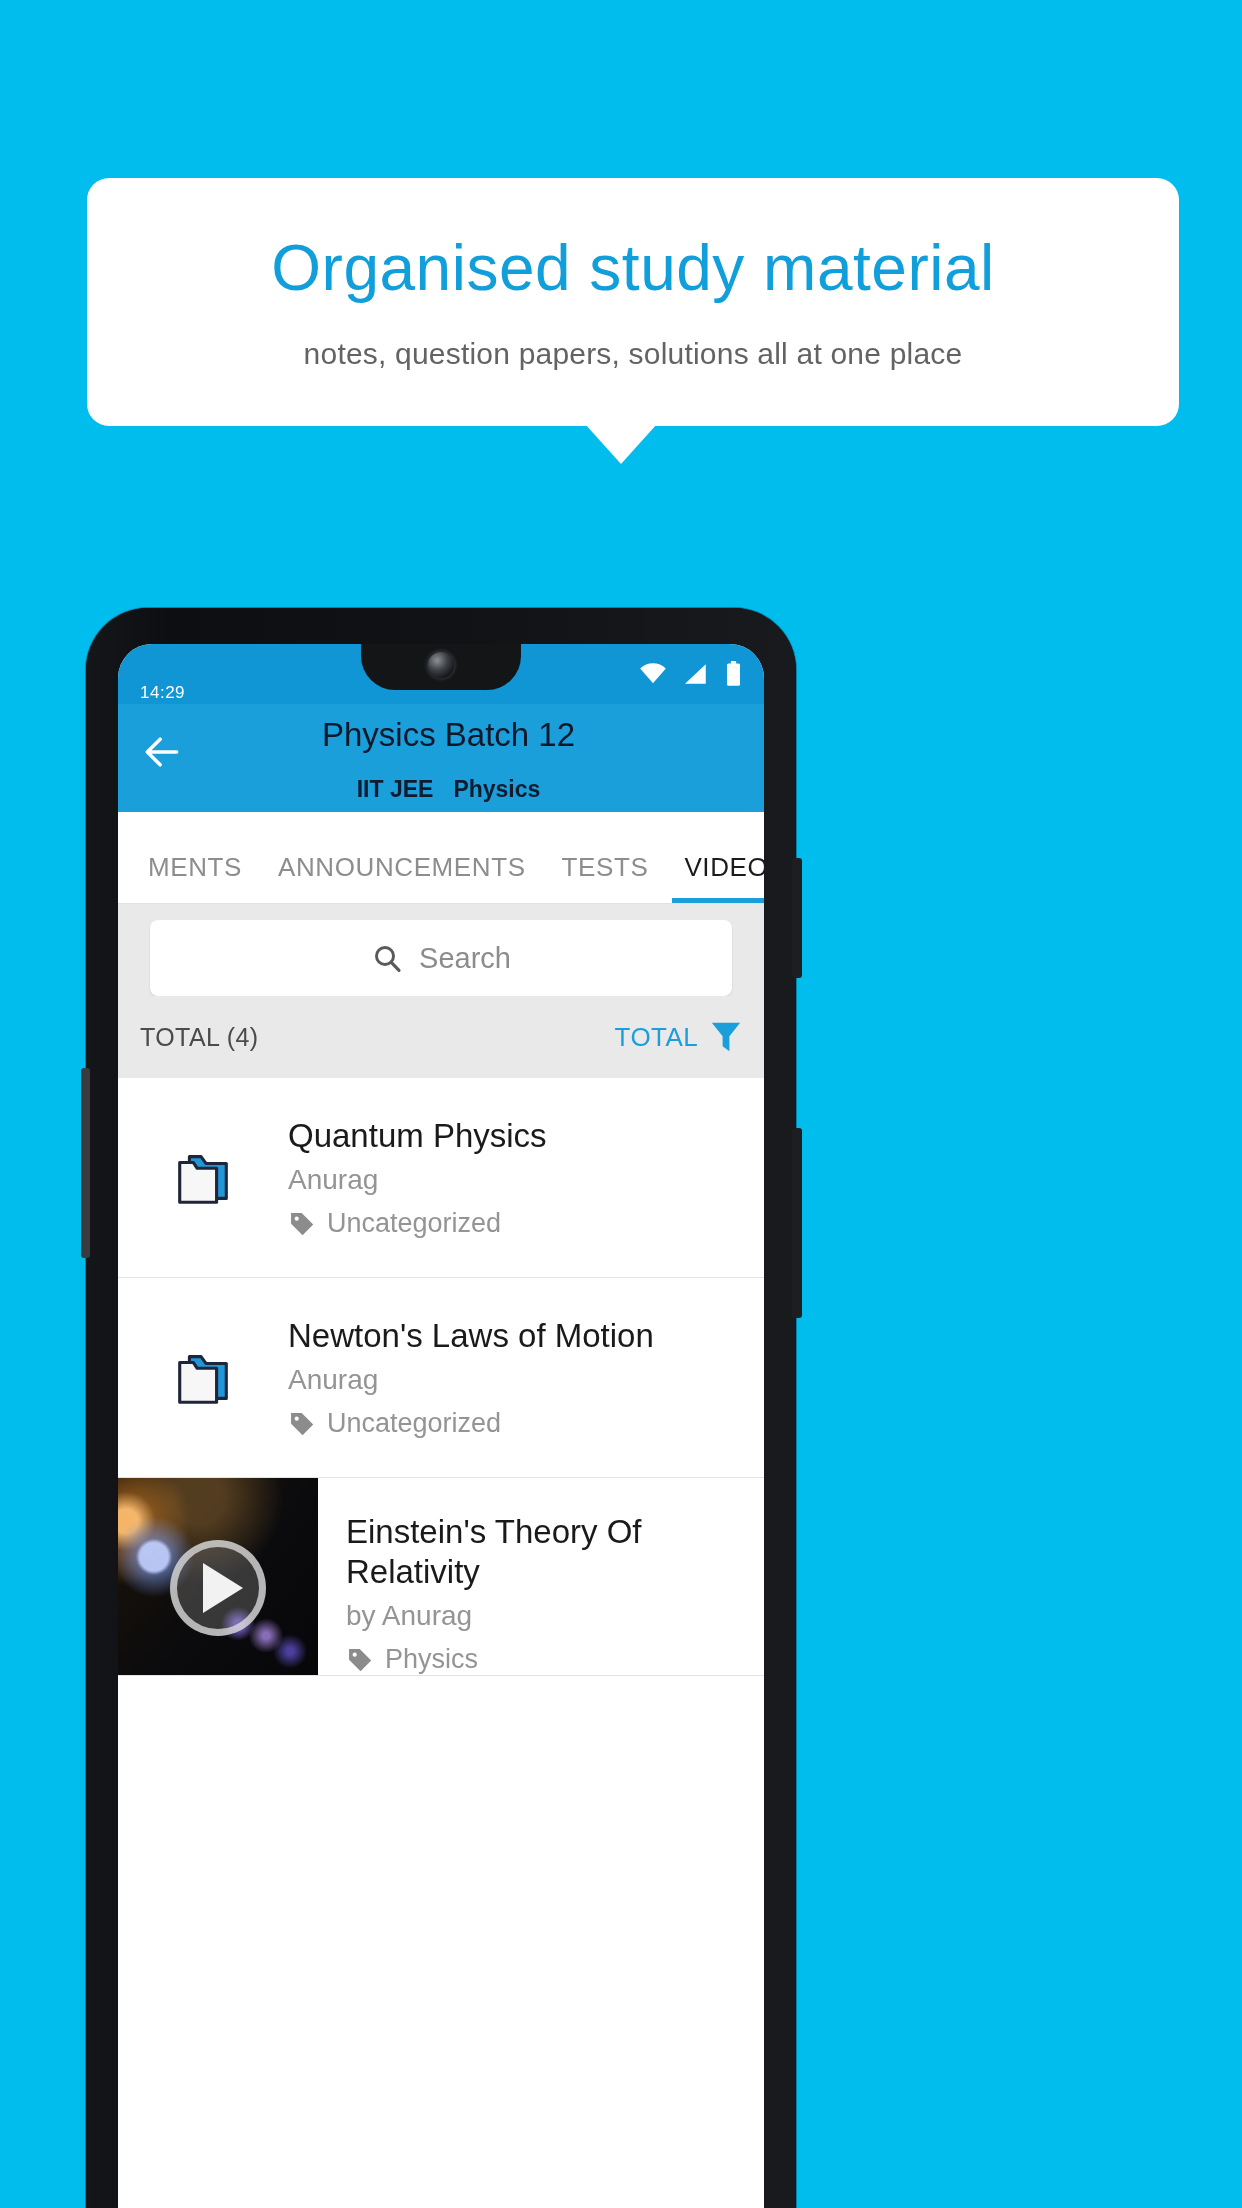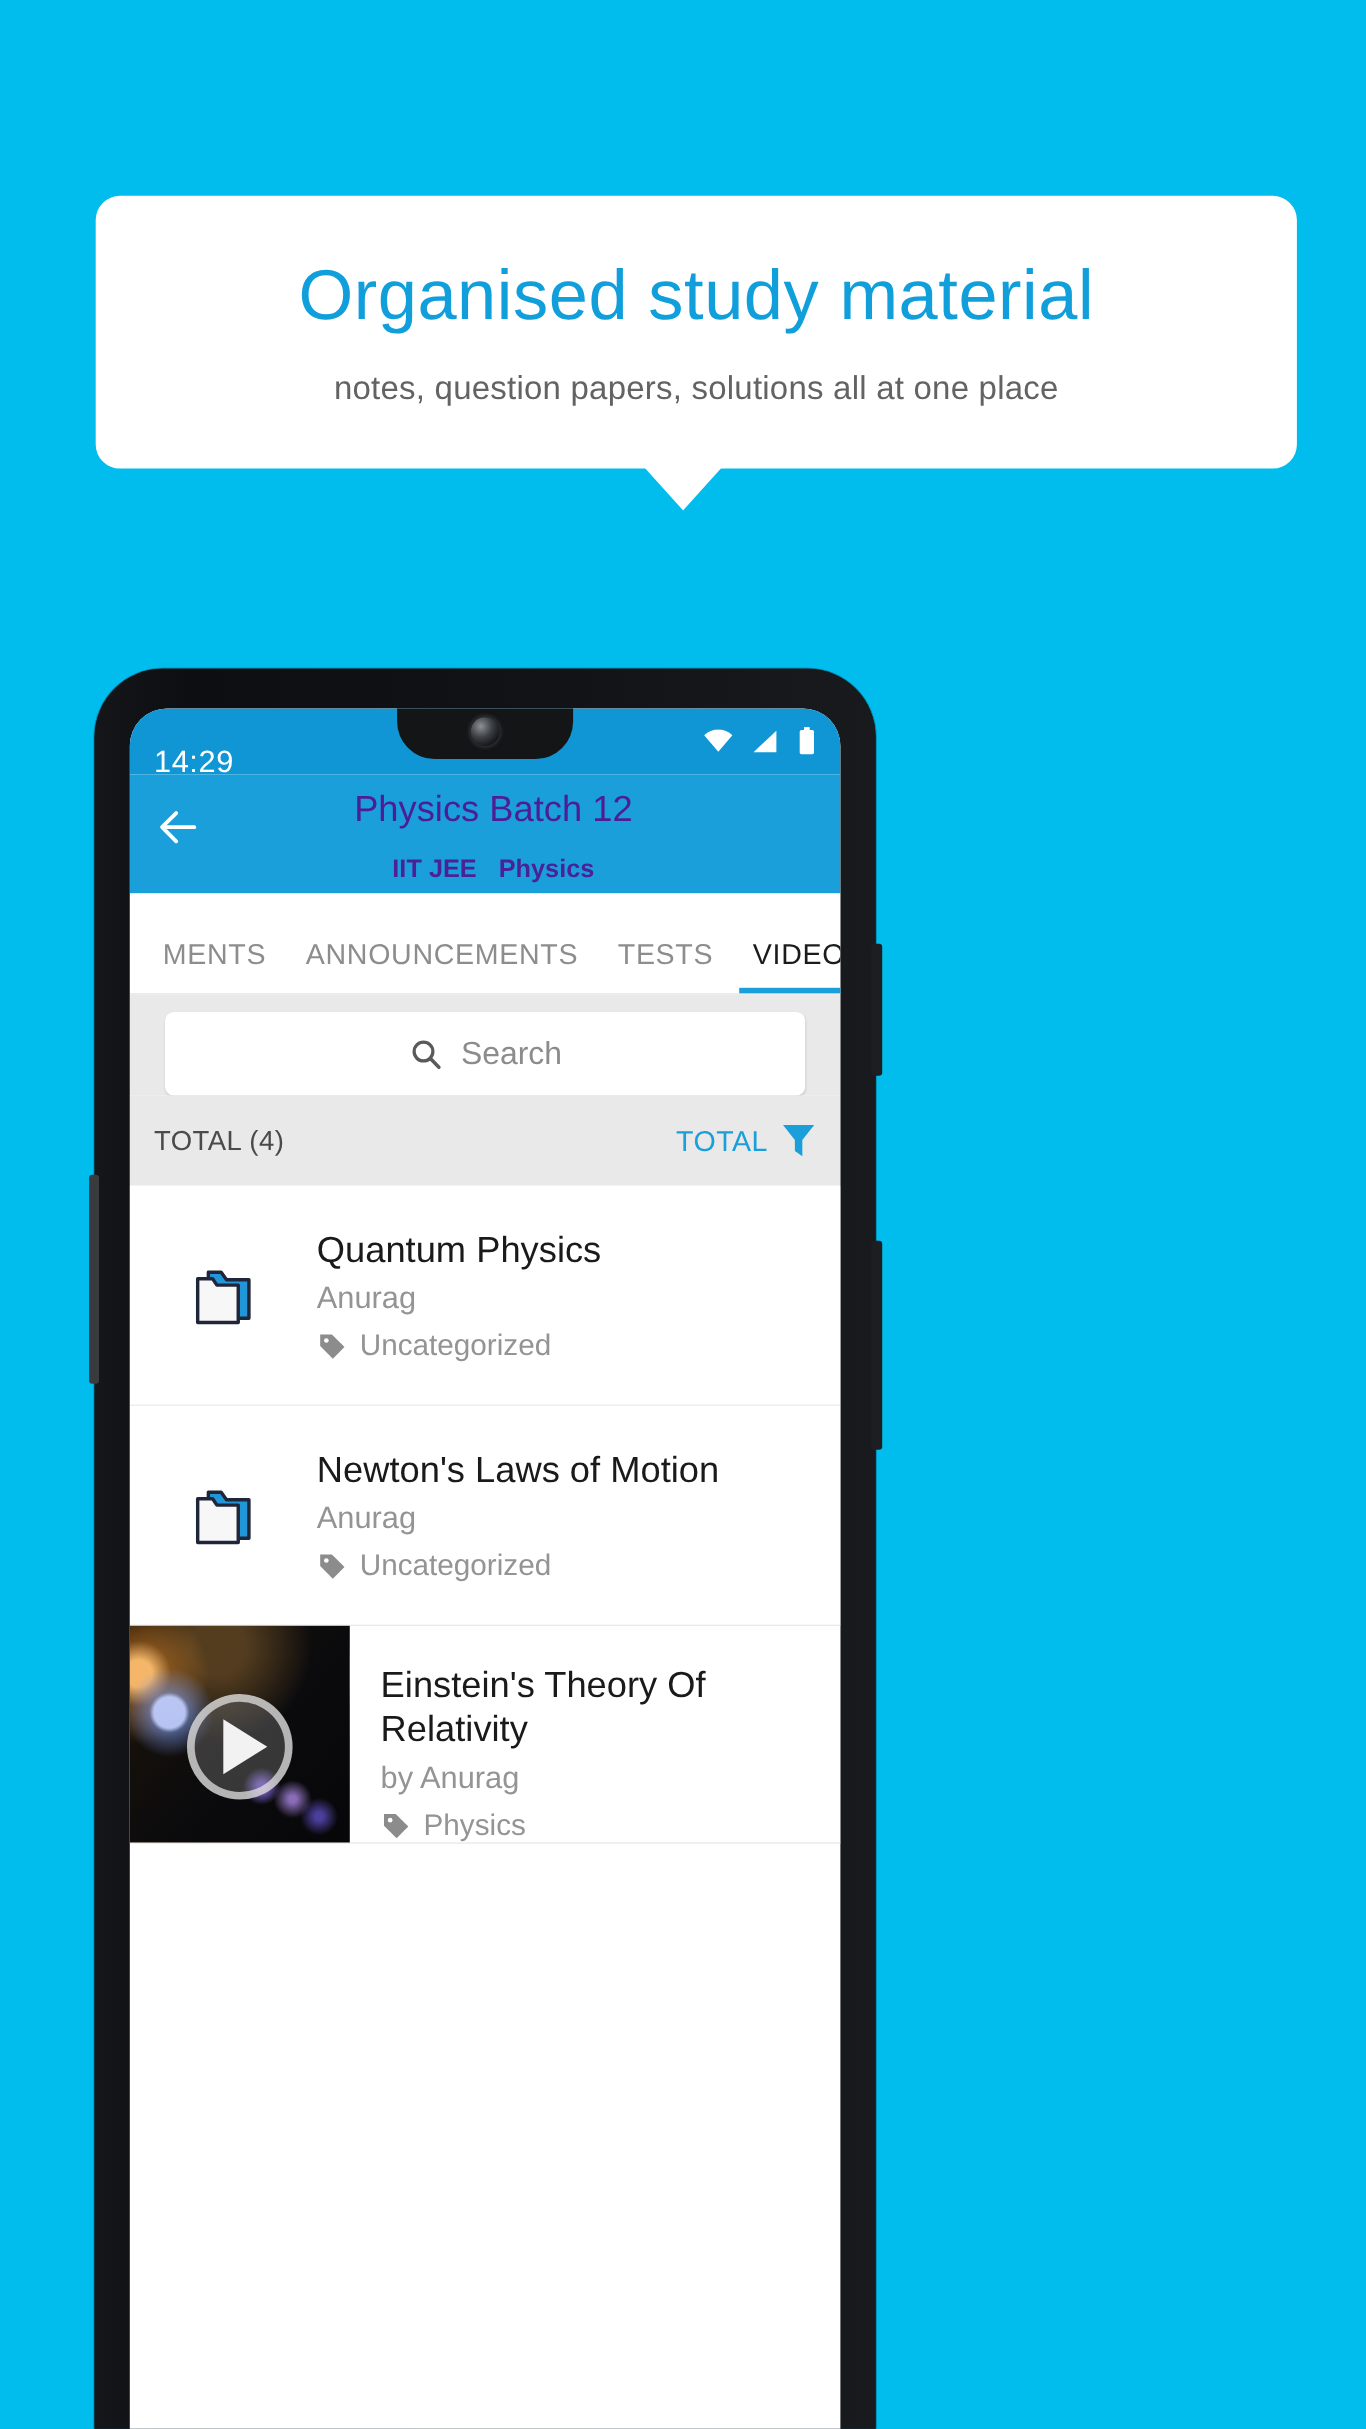--- a/index.html
+++ b/index.html
@@ -56,37 +56,37 @@
     position:absolute; left:32px; top:36px; width:646px; height:1604px;
     background:#ffffff; border-radius:34px 34px 0 0; overflow:hidden;
   }
 
   
   .statusbar {
     position:relative; height:60px; background:#1096d4; color:#ffffff;
     display:flex; align-items:center; justify-content:space-between;
     padding:0 22px;
   }
-  .status-time { font-size:28px; font-weight:500; letter-spacing:0.5px;margin-top:37px; }
+  .status-time { font-size:17px; font-weight:500; letter-spacing:0.5px;margin-top:37px; }
   .status-icons { display:flex; align-items:center; gap:16px; }
   .notch {
     position:absolute; left:50%; transform:translateX(-50%); top:-36px;
     width:160px; height:82px; background:#141517;
     border-radius:0 0 34px 34px;
   }
   .notch-cam {
     position:absolute; left:50%; transform:translateX(-50%); top:44px;
     width:26px; height:26px; border-radius:50%;
     background:radial-gradient(circle at 35% 32%, #8d9196 0%, #3c4044 42%, #121316 78%);
     box-shadow: 0 0 3px 2px rgba(90,95,100,.35);
   }
 
   
   .appbar {
-    background:#1a9fdb; color:#4c1d95; height:108px;
+    background:#1a9fdb; color:#0f172a; height:108px;
     display:flex; align-items:center; position:relative;padding-left:15px;
   }
   .back-arrow { position:absolute; left:22px; top:26px; width:44px; height:44px; }
   .appbar-texts { width:100%; text-align:center; padding-top:4px; }
   .app-title { font-size:33px; font-weight:400; line-height:1.1; }
   .app-sub { font-size:23px; font-weight:700; margin-top:22px; opacity:.97; }
   .app-sub span { margin:0 10px; }
 
   
   .tabs {

